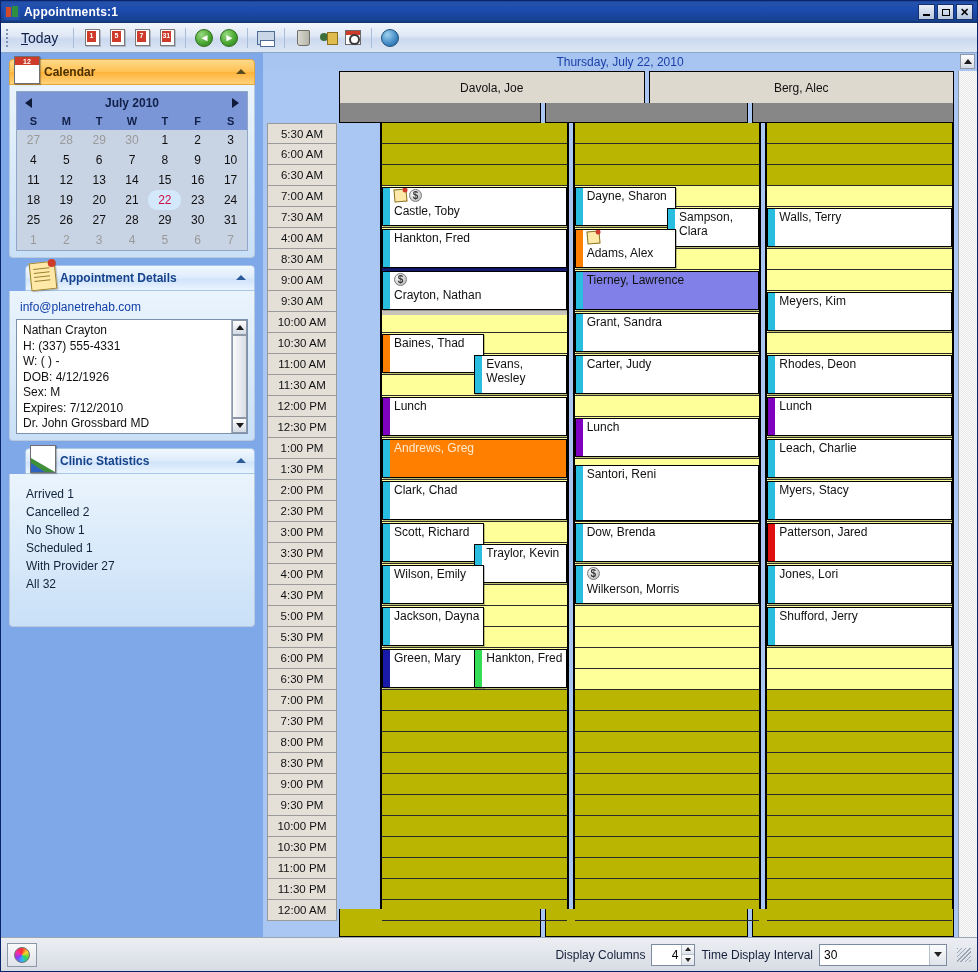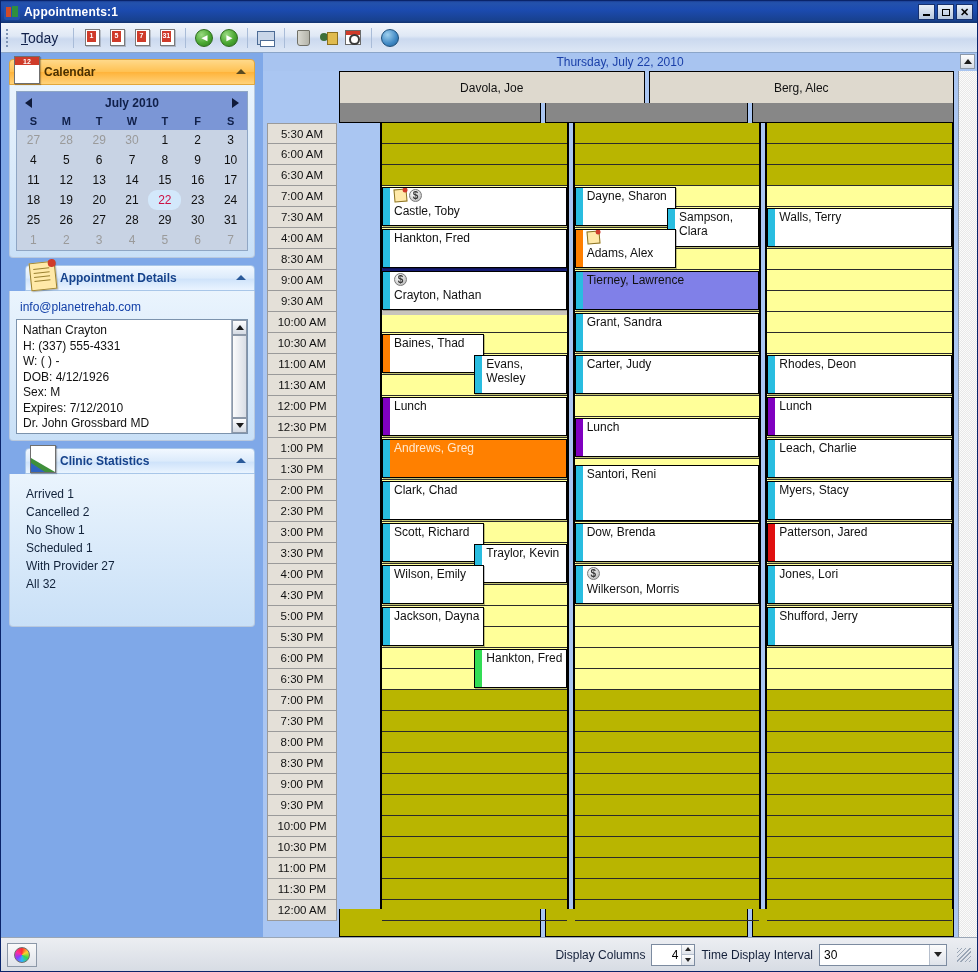--- a/index.html
+++ b/index.html
@@ -682,20 +682,24 @@
                     <div class="lbl">Traylor, Kevin</div>
                   </div>
                   <div class="appt" style="top: 442px; height: 39px; left: 0%; width: 55%;">
                     <div class="bar" style="background: rgb(41, 189, 224);"></div>
                     <div class="lbl">Wilson, Emily</div>
                   </div>
                   <div class="appt" style="top: 484px; height: 39px; left: 0%; width: 55%;">
                     <div class="bar" style="background: rgb(41, 189, 224);"></div>
                     <div class="lbl">Jackson, Dayna</div>
                   </div>
+                  <div class="appt" style="top: 526px; height: 39px; left: 0%; width: 55%;">
+                    <div class="bar" style="background: rgb(26, 26, 168);"></div>
+                    <div class="lbl">Green, Mary</div>
+                  </div>
                   <div class="appt" style="top: 526px; height: 39px; left: 50%; width: 50%;">
                     <div class="bar" style="background: rgb(51, 221, 85);"></div>
                     <div class="lbl">Hankton, Fred</div>
                   </div>
                 </div>
                 <div class="provcol">
                   <div class="band open" style="top: 63px; height: 504px;"></div>
                   <div class="slotlines">
                     <div class="slotline" style="top: 0px;"></div>
                     <div class="slotline" style="top: 21px;"></div>
@@ -822,20 +826,24 @@
                     <div class="slotline" style="top: 693px;"></div>
                     <div class="slotline" style="top: 714px;"></div>
                     <div class="slotline" style="top: 735px;"></div>
                     <div class="slotline" style="top: 756px;"></div>
                     <div class="slotline" style="top: 777px;"></div>
                   </div>
                   <div class="appt" style="top: 85px; height: 39px; left: 0%; width: 100%;">
                     <div class="bar" style="background: rgb(41, 189, 224);"></div>
                     <div class="lbl">Walls, Terry</div>
                   </div>
+                  <div class="appt" style="top: 169px; height: 39px; left: 0%; width: 100%;">
+                    <div class="bar" style="background: rgb(41, 189, 224);"></div>
+                    <div class="lbl">Meyers, Kim</div>
+                  </div>
                   <div class="appt" style="top: 232px; height: 39px; left: 0%; width: 100%;">
                     <div class="bar" style="background: rgb(41, 189, 224);"></div>
                     <div class="lbl">Rhodes, Deon</div>
                   </div>
                   <div class="appt" style="top: 274px; height: 39px; left: 0%; width: 100%;">
                     <div class="bar" style="background: rgb(128, 0, 192);"></div>
                     <div class="lbl">Lunch</div>
                   </div>
                   <div class="appt" style="top: 316px; height: 39px; left: 0%; width: 100%;">
                     <div class="bar" style="background: rgb(41, 189, 224);"></div>

